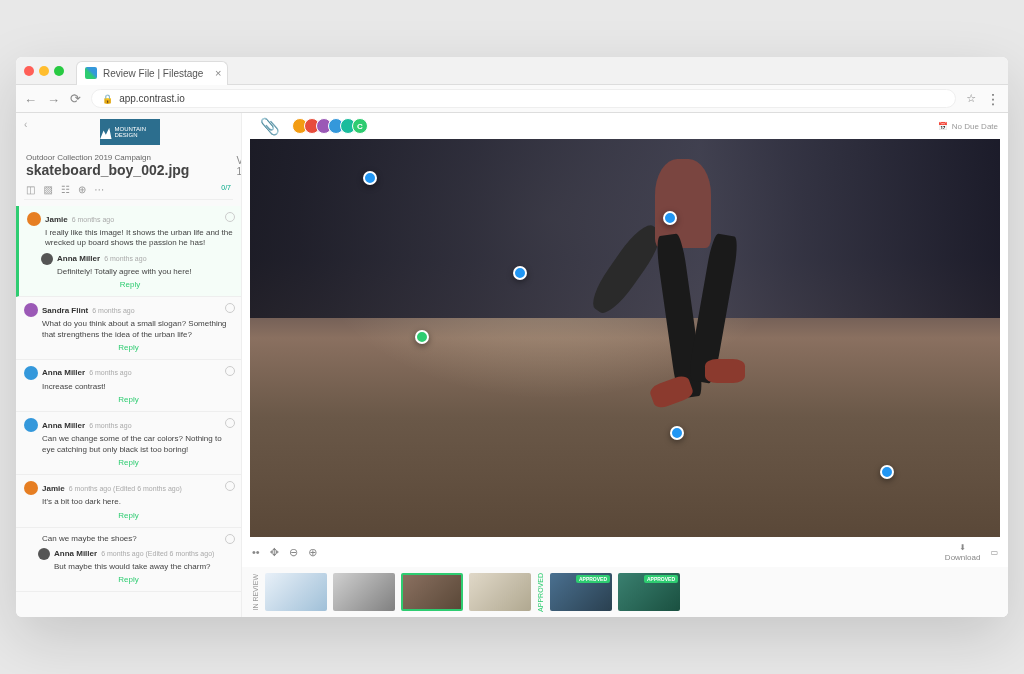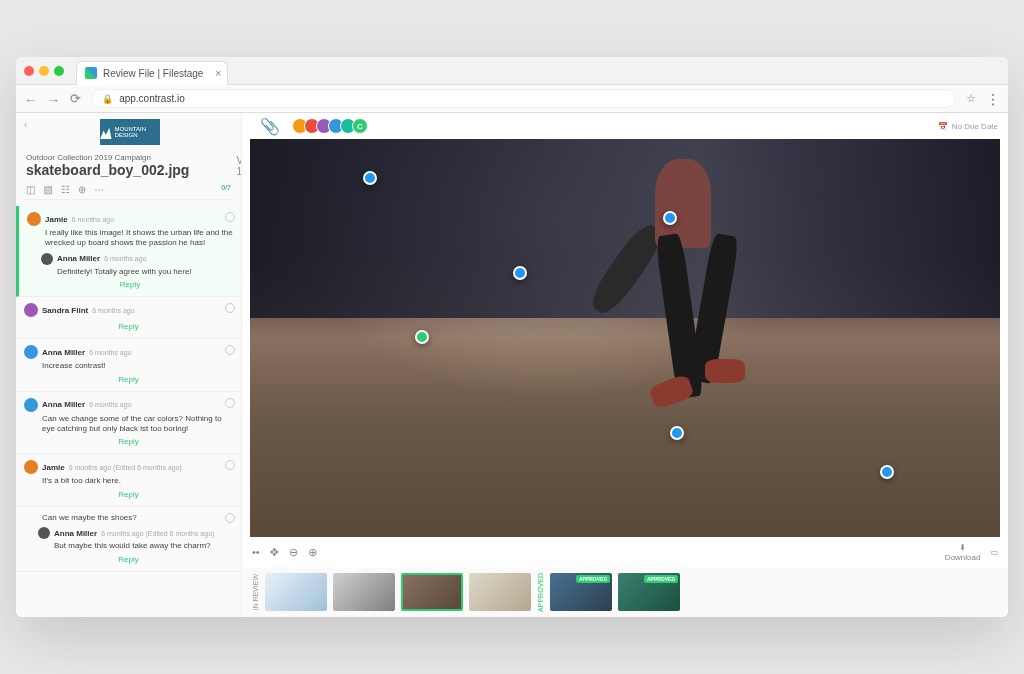--- a/index.html
+++ b/index.html
@@ -160,20 +160,21 @@
             </div>
             <div class="reply-btn">Reply</div>
           </div>
           <div class="comment">
             <span class="status-circle"></span>
     <div class="c-head">
               <div class="avatar" style="background:#9b59b6"></div>
     <span class="c-author">Sandra Flint</span>
     <span class="c-time">6 months ago</span>
             </div>
+    <div class="c-body">What do you think about a small slogan? Something that strengthens the idea of the urban life?</div>
             <div class="reply-btn">Reply</div>
           </div>
           <div class="comment">
             <span class="status-circle"></span>
     <div class="c-head">
               <div class="avatar" style="background:#3498db"></div>
     <span class="c-author">Anna Miller</span>
     <span class="c-time">6 months ago</span>
             </div>
     <div class="c-body">Increase contrast!</div>

